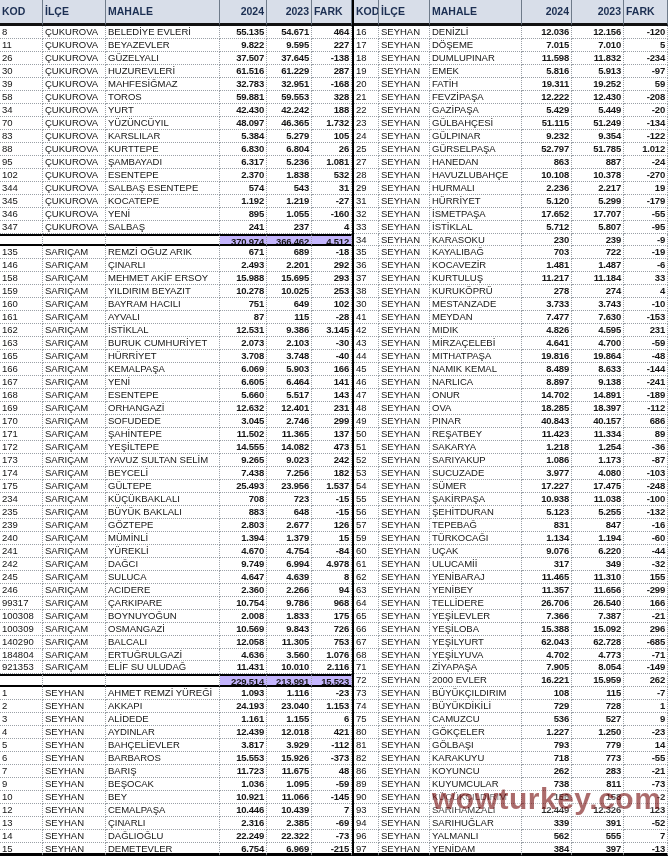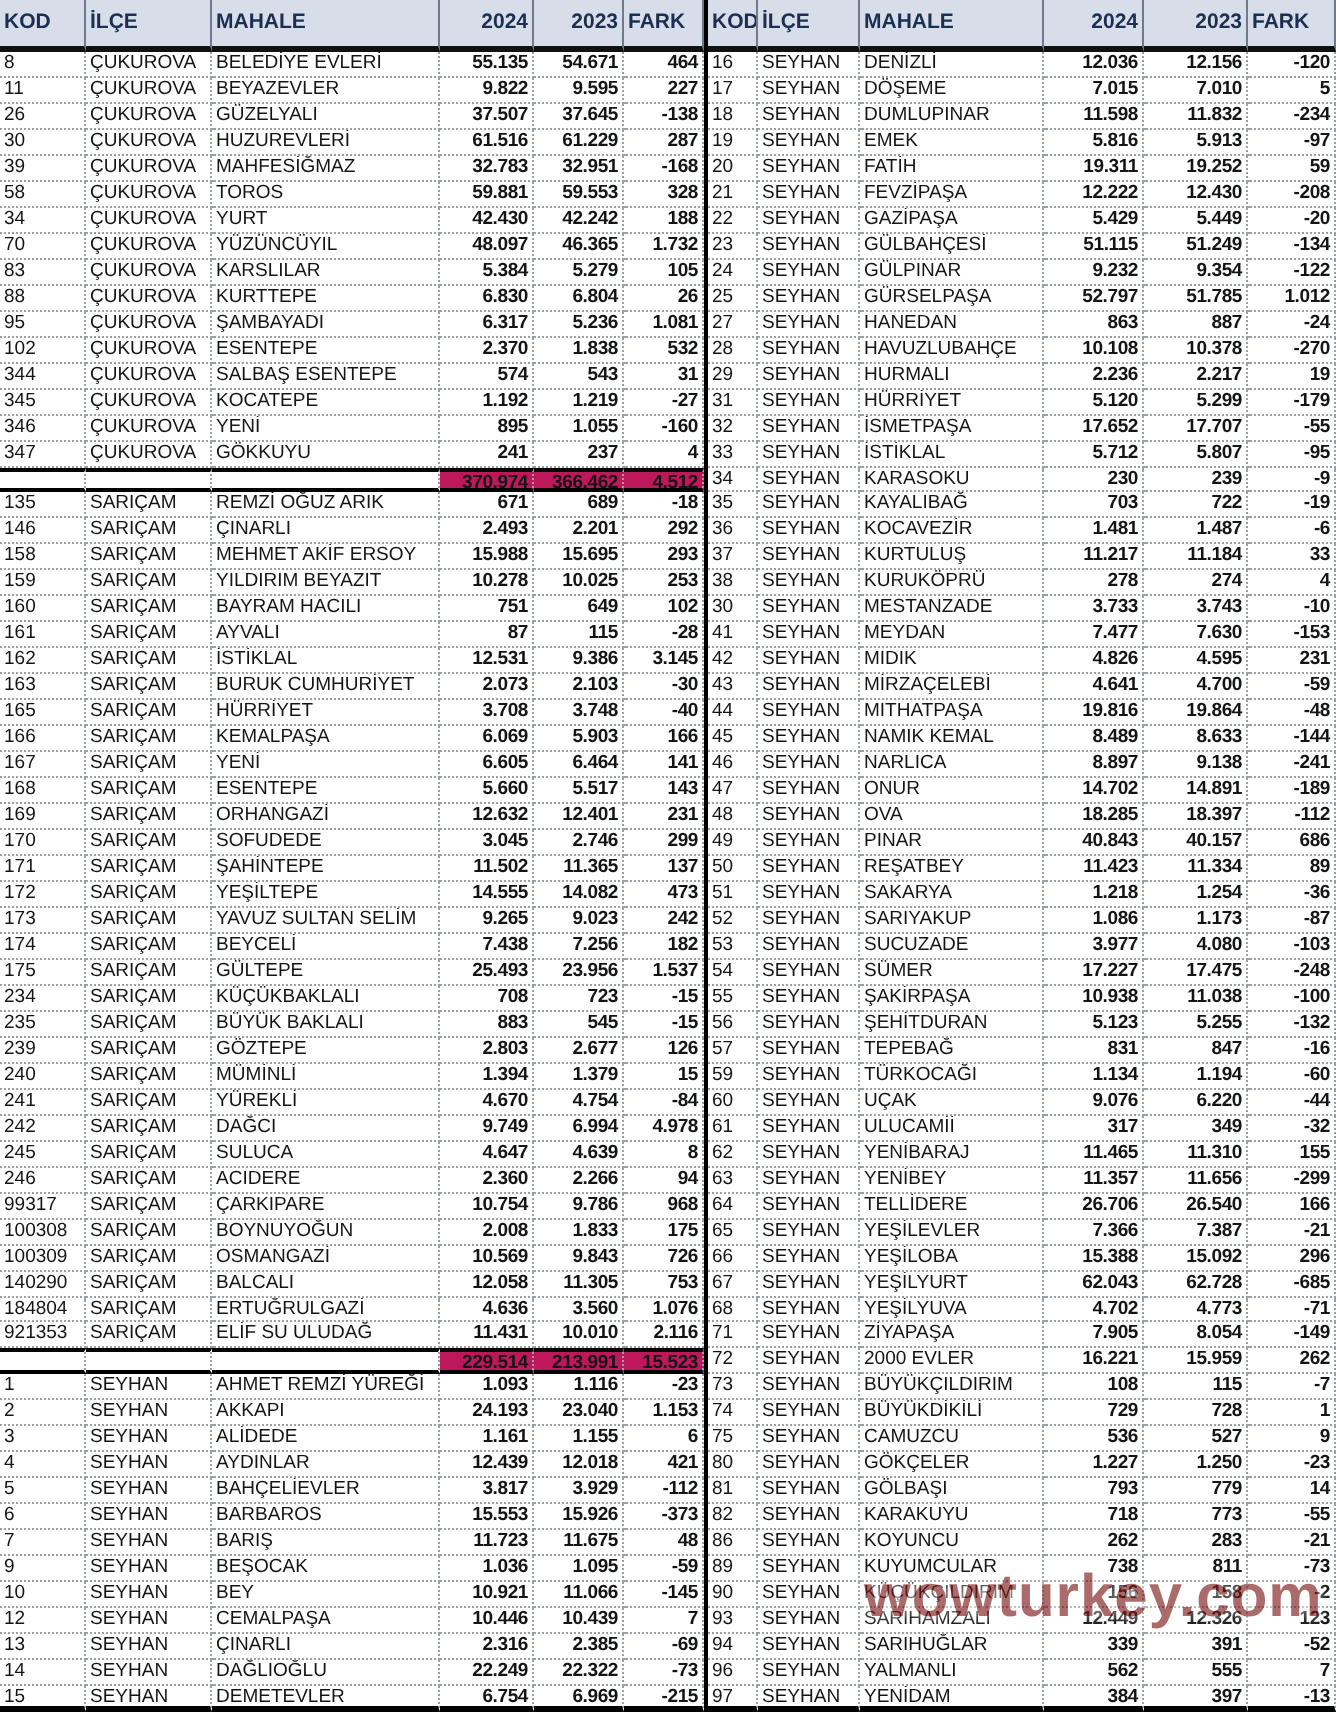--- a/index.html
+++ b/index.html
@@ -18,21 +18,21 @@
   }
   .txt{text-align:left;}
   .num{text-align:right;font-weight:700;letter-spacing:-0.2px;}
   .hd{
     background:#d8dee9;color:#1c2f52;font-weight:700;font-size:10.5px;
     border-right:1px solid #6f7b8a;border-bottom:3px solid #111;
     display:flex;align-items:center;letter-spacing:0;
   }
   .hd.hnum{justify-content:flex-end;}
   .total{border-top:2px solid #000;border-bottom:2px solid #000;font-weight:700;}
-  .total.num{background:#be185d;}
+  .total.num{background:#c4b5fd;}
   .last{border-bottom:3px solid #000;}
   #watermark{
     position:absolute;left:432px;top:782px;width:236px;
     font-size:30px;font-weight:700;color:#7f1d1d;opacity:.65;letter-spacing:.5px;
     text-shadow:0 0 5px #fff,0 0 8px #fff;pointer-events:none;
   }
 </style>
 </head>
 <body>
 
@@ -129,21 +129,21 @@
       <div class="cell num">1.219</div>
       <div class="cell num">-27</div>
       <div class="cell txt">346</div>
       <div class="cell txt">ÇUKUROVA</div>
       <div class="cell txt">YENİ</div>
       <div class="cell num">895</div>
       <div class="cell num">1.055</div>
       <div class="cell num">-160</div>
       <div class="cell txt">347</div>
       <div class="cell txt">ÇUKUROVA</div>
-      <div class="cell txt">GÖKKUYU</div>
+      <div class="cell txt">SALBAŞ</div>
       <div class="cell num">241</div>
       <div class="cell num">237</div>
       <div class="cell num">4</div>
       <div class="cell txt total"></div>
       <div class="cell txt total"></div>
       <div class="cell txt total"></div>
       <div class="cell num total">370.974</div>
       <div class="cell num total">366.462</div>
       <div class="cell num total">4.512</div>
       <div class="cell txt">135</div>
@@ -263,21 +263,21 @@
       <div class="cell txt">234</div>
       <div class="cell txt">SARIÇAM</div>
       <div class="cell txt">KÜÇÜKBAKLALI</div>
       <div class="cell num">708</div>
       <div class="cell num">723</div>
       <div class="cell num">-15</div>
       <div class="cell txt">235</div>
       <div class="cell txt">SARIÇAM</div>
       <div class="cell txt">BÜYÜK BAKLALI</div>
       <div class="cell num">883</div>
-      <div class="cell num">545</div>
+      <div class="cell num">648</div>
       <div class="cell num">-15</div>
       <div class="cell txt">239</div>
       <div class="cell txt">SARIÇAM</div>
       <div class="cell txt">GÖZTEPE</div>
       <div class="cell num">2.803</div>
       <div class="cell num">2.677</div>
       <div class="cell num">126</div>
       <div class="cell txt">240</div>
       <div class="cell txt">SARIÇAM</div>
       <div class="cell txt">MÜMİNLİ</div>

